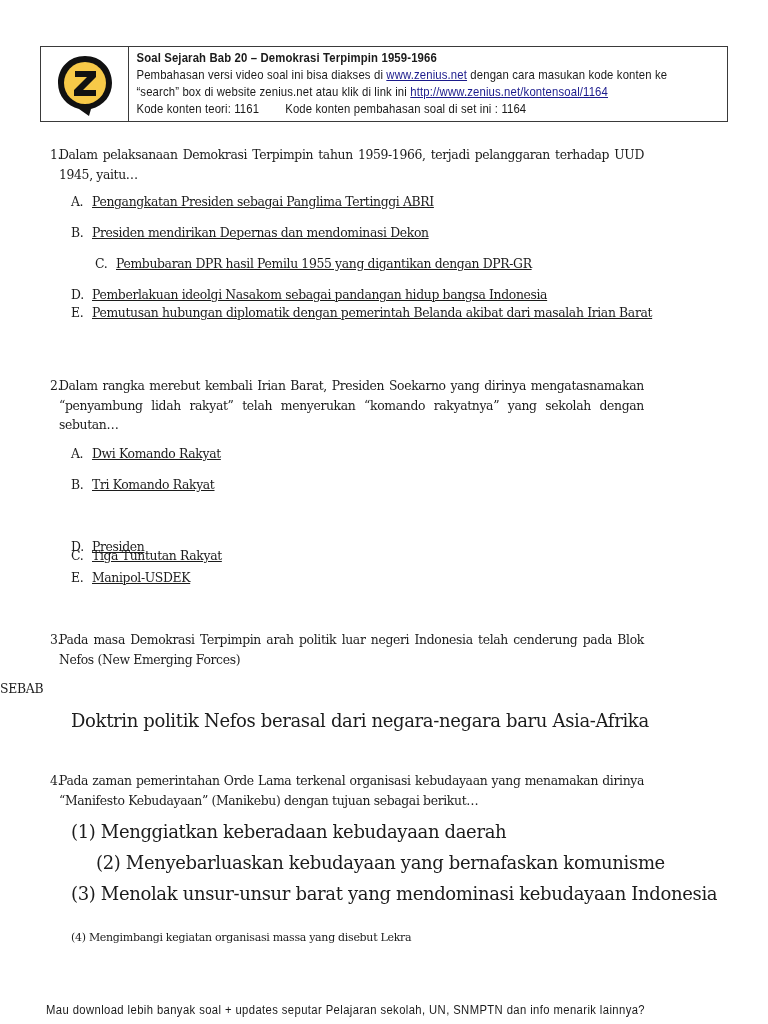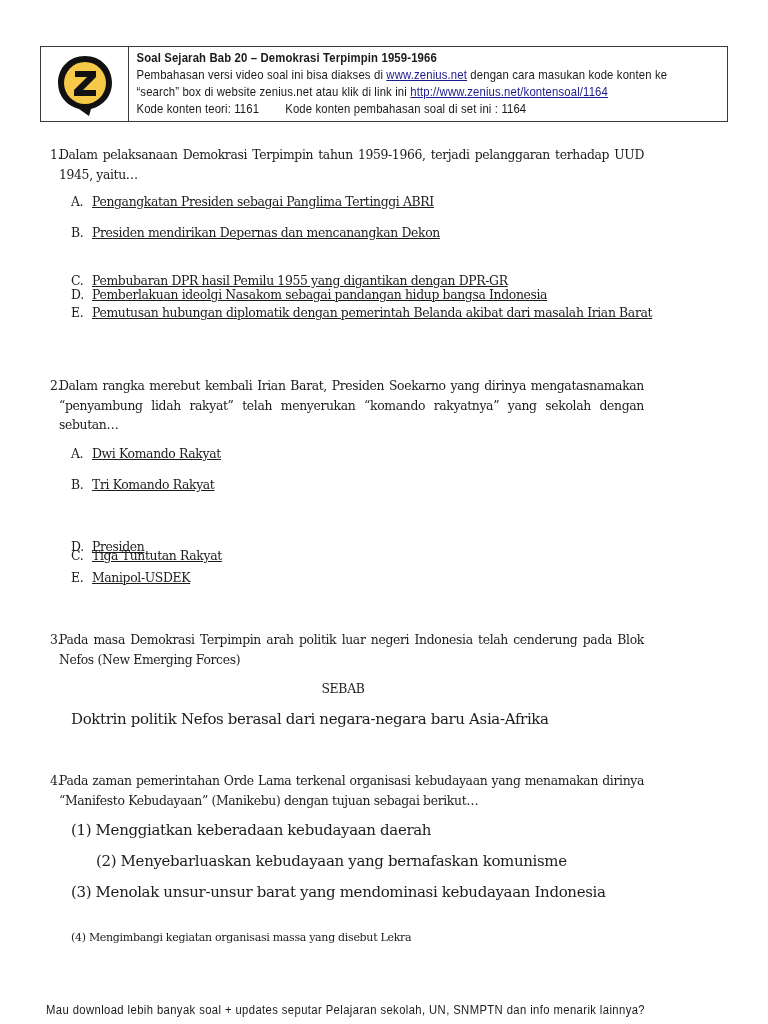--- a/index.html
+++ b/index.html
@@ -94,28 +94,27 @@
       text-decoration: underline;
     }
     .opt-letter {
       display: inline-block;
       width: 21px;
     }
     .sebab {
       position: absolute;
       left: 0;
       width: 686px;
-      text-align: center;
       font-size: 12.4px;
       letter-spacing: -0.3px;
     }
     .plain {
       position: absolute;
       left: 71px;
-      font-size: 15px;
+      font-size: 18px;
       letter-spacing: -0.35px;
       white-space: nowrap;
     }
     .big {
       font-size: 11px;
       letter-spacing: -0.3px;
     }
     .footer {
       position: absolute;
       left: 46px;
@@ -148,22 +147,22 @@
   </div>
 </div>
 
 <div class="doc">
 
   <div class="q" style="top:145px;">
     <span class="q-num">1.</span>
     <div class="q-stem">Dalam pelaksanaan Demokrasi Terpimpin tahun 1959-1966, terjadi pelanggaran terhadap UUD 1945, yaitu…</div>
   </div>
   <div class="opt" style="top:193px;"><span class="opt-letter">A.</span><span>Pengangkatan Presiden sebagai Panglima Tertinggi ABRI</span></div>
-  <div class="opt" style="top:224px;"><span class="opt-letter">B.</span><span>Presiden mendirikan Depernas dan mencanangkan Dekon</span></div>
-  <div class="opt" style="top:272px;"><span class="opt-letter">C.</span><span>Pembubaran DPR hasil Pemilu 1955 yang digantikan dengan DPR-GR</span></div>
+  <div class="opt" style="top:224px;"><span class="opt-letter">B.</span><span>Presiden mendirikan Depernas dan mendominasi Dekon</span></div>
+  <div class="opt" style="top:255px;margin-left:24px;"><span class="opt-letter">C.</span><span>Pembubaran DPR hasil Pemilu 1955 yang digantikan dengan DPR-GR</span></div>
   <div class="opt" style="top:286px;"><span class="opt-letter">D.</span><span>Pemberlakuan ideolgi Nasakom sebagai pandangan hidup bangsa Indonesia</span></div>
   <div class="opt" style="top:304px;"><span class="opt-letter">E.</span><span>Pemutusan hubungan diplomatik dengan pemerintah Belanda akibat dari masalah Irian Barat</span></div>
 
   <div class="q" style="top:376px;">
     <span class="q-num">2.</span>
     <div class="q-stem">Dalam rangka merebut kembali Irian Barat, Presiden Soekarno yang dirinya mengatasnamakan “penyambung lidah rakyat” telah menyerukan “komando rakyatnya” yang sekolah dengan sebutan…</div>
   </div>
   <div class="opt" style="top:445px;"><span class="opt-letter">A.</span><span>Dwi Komando Rakyat</span></div>
   <div class="opt" style="top:476px;"><span class="opt-letter">B.</span><span>Tri Komando Rakyat</span></div>
   <div class="opt" style="top:507px;margin-top:40px;"><span class="opt-letter">C.</span><span>Tiga Tuntutan Rakyat</span></div>

